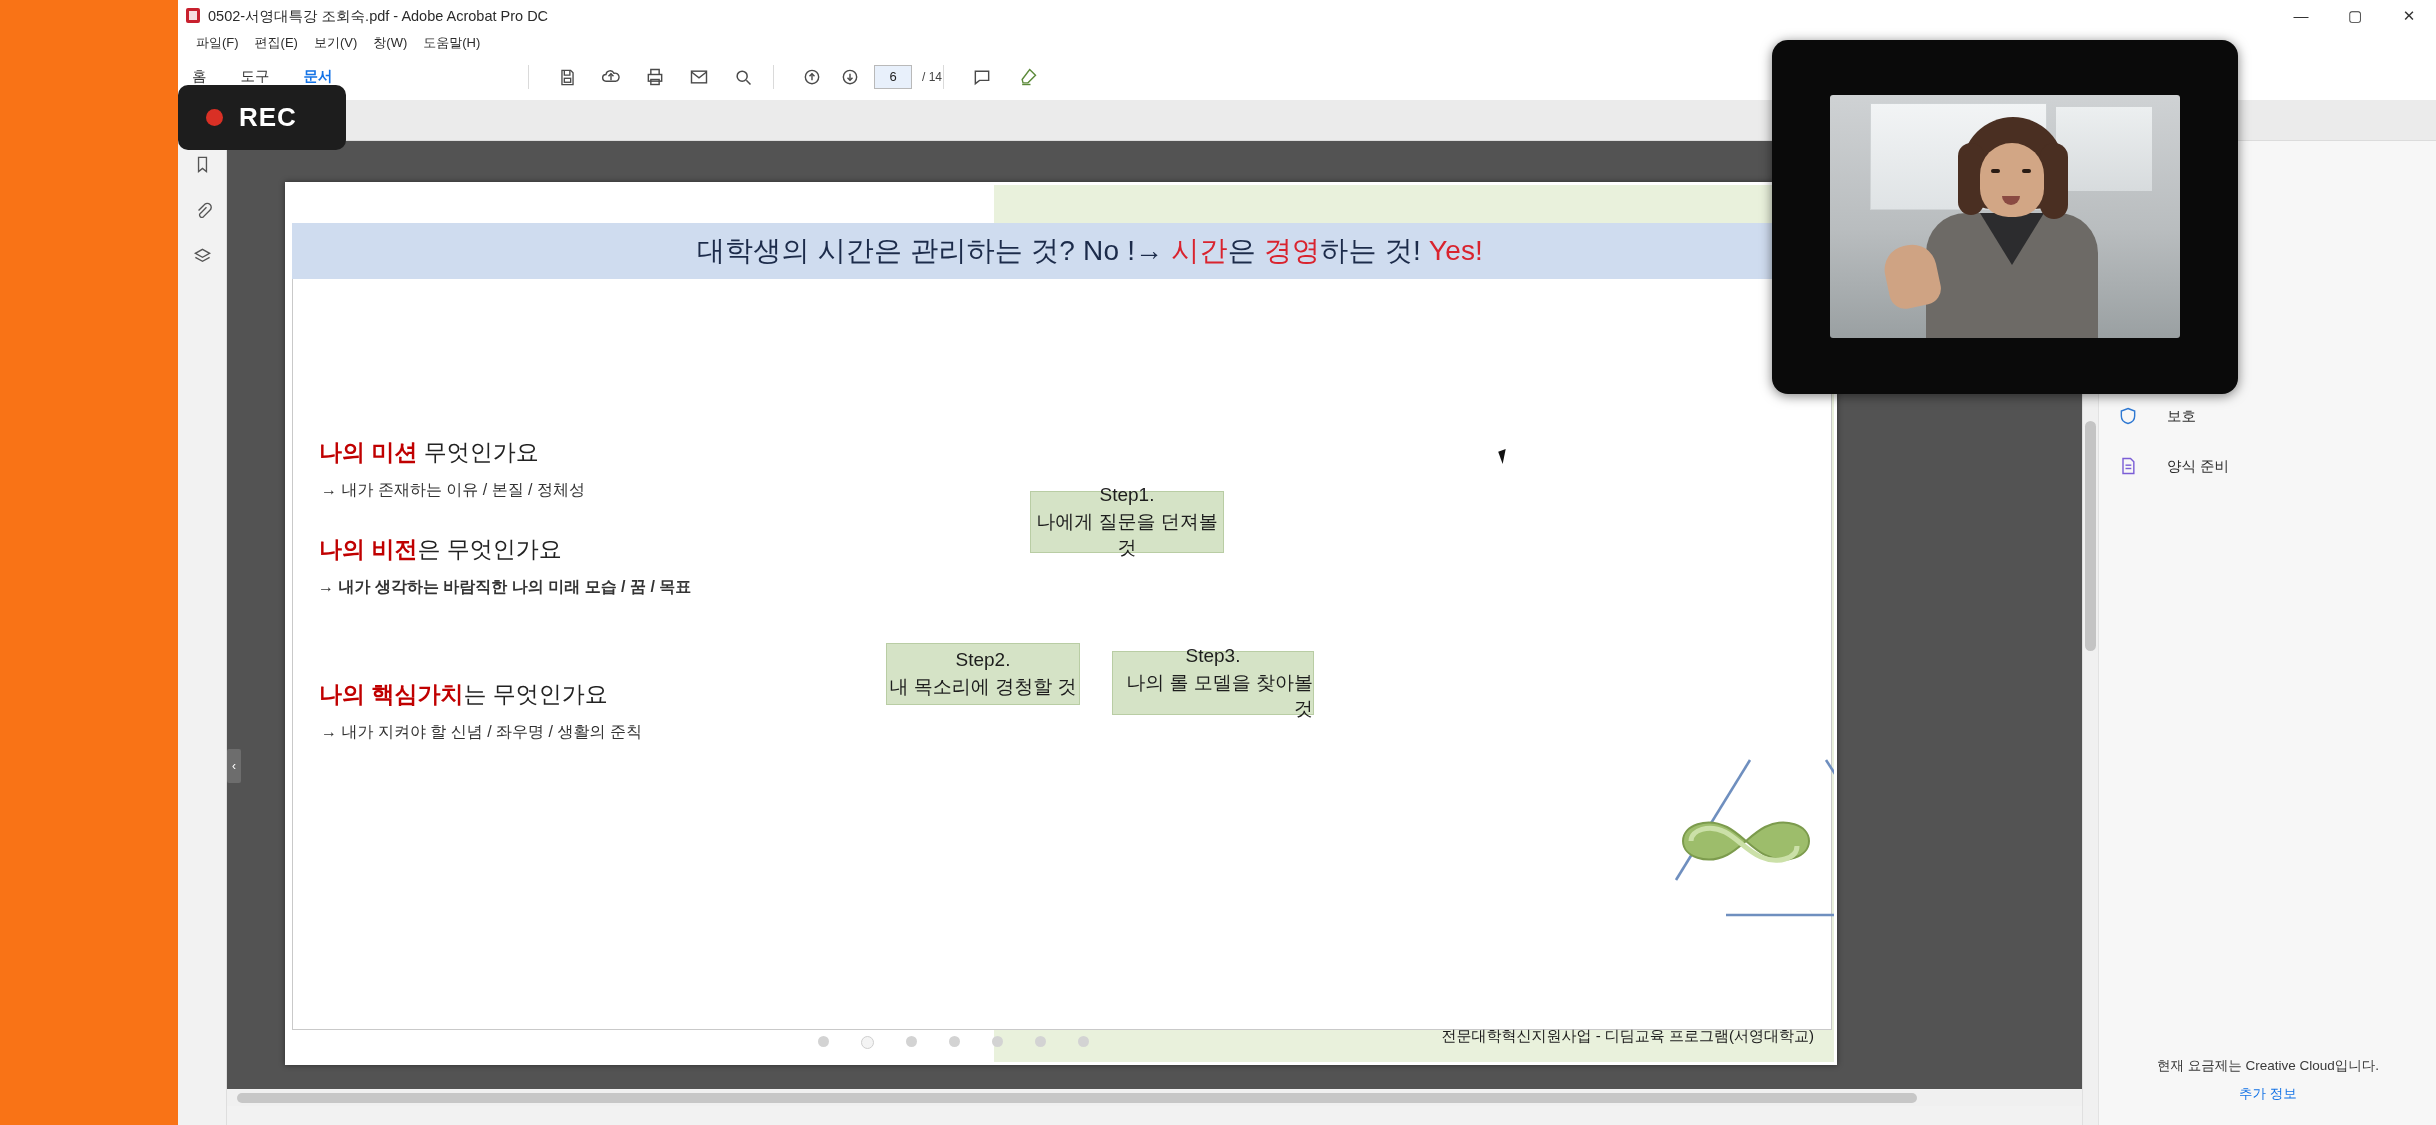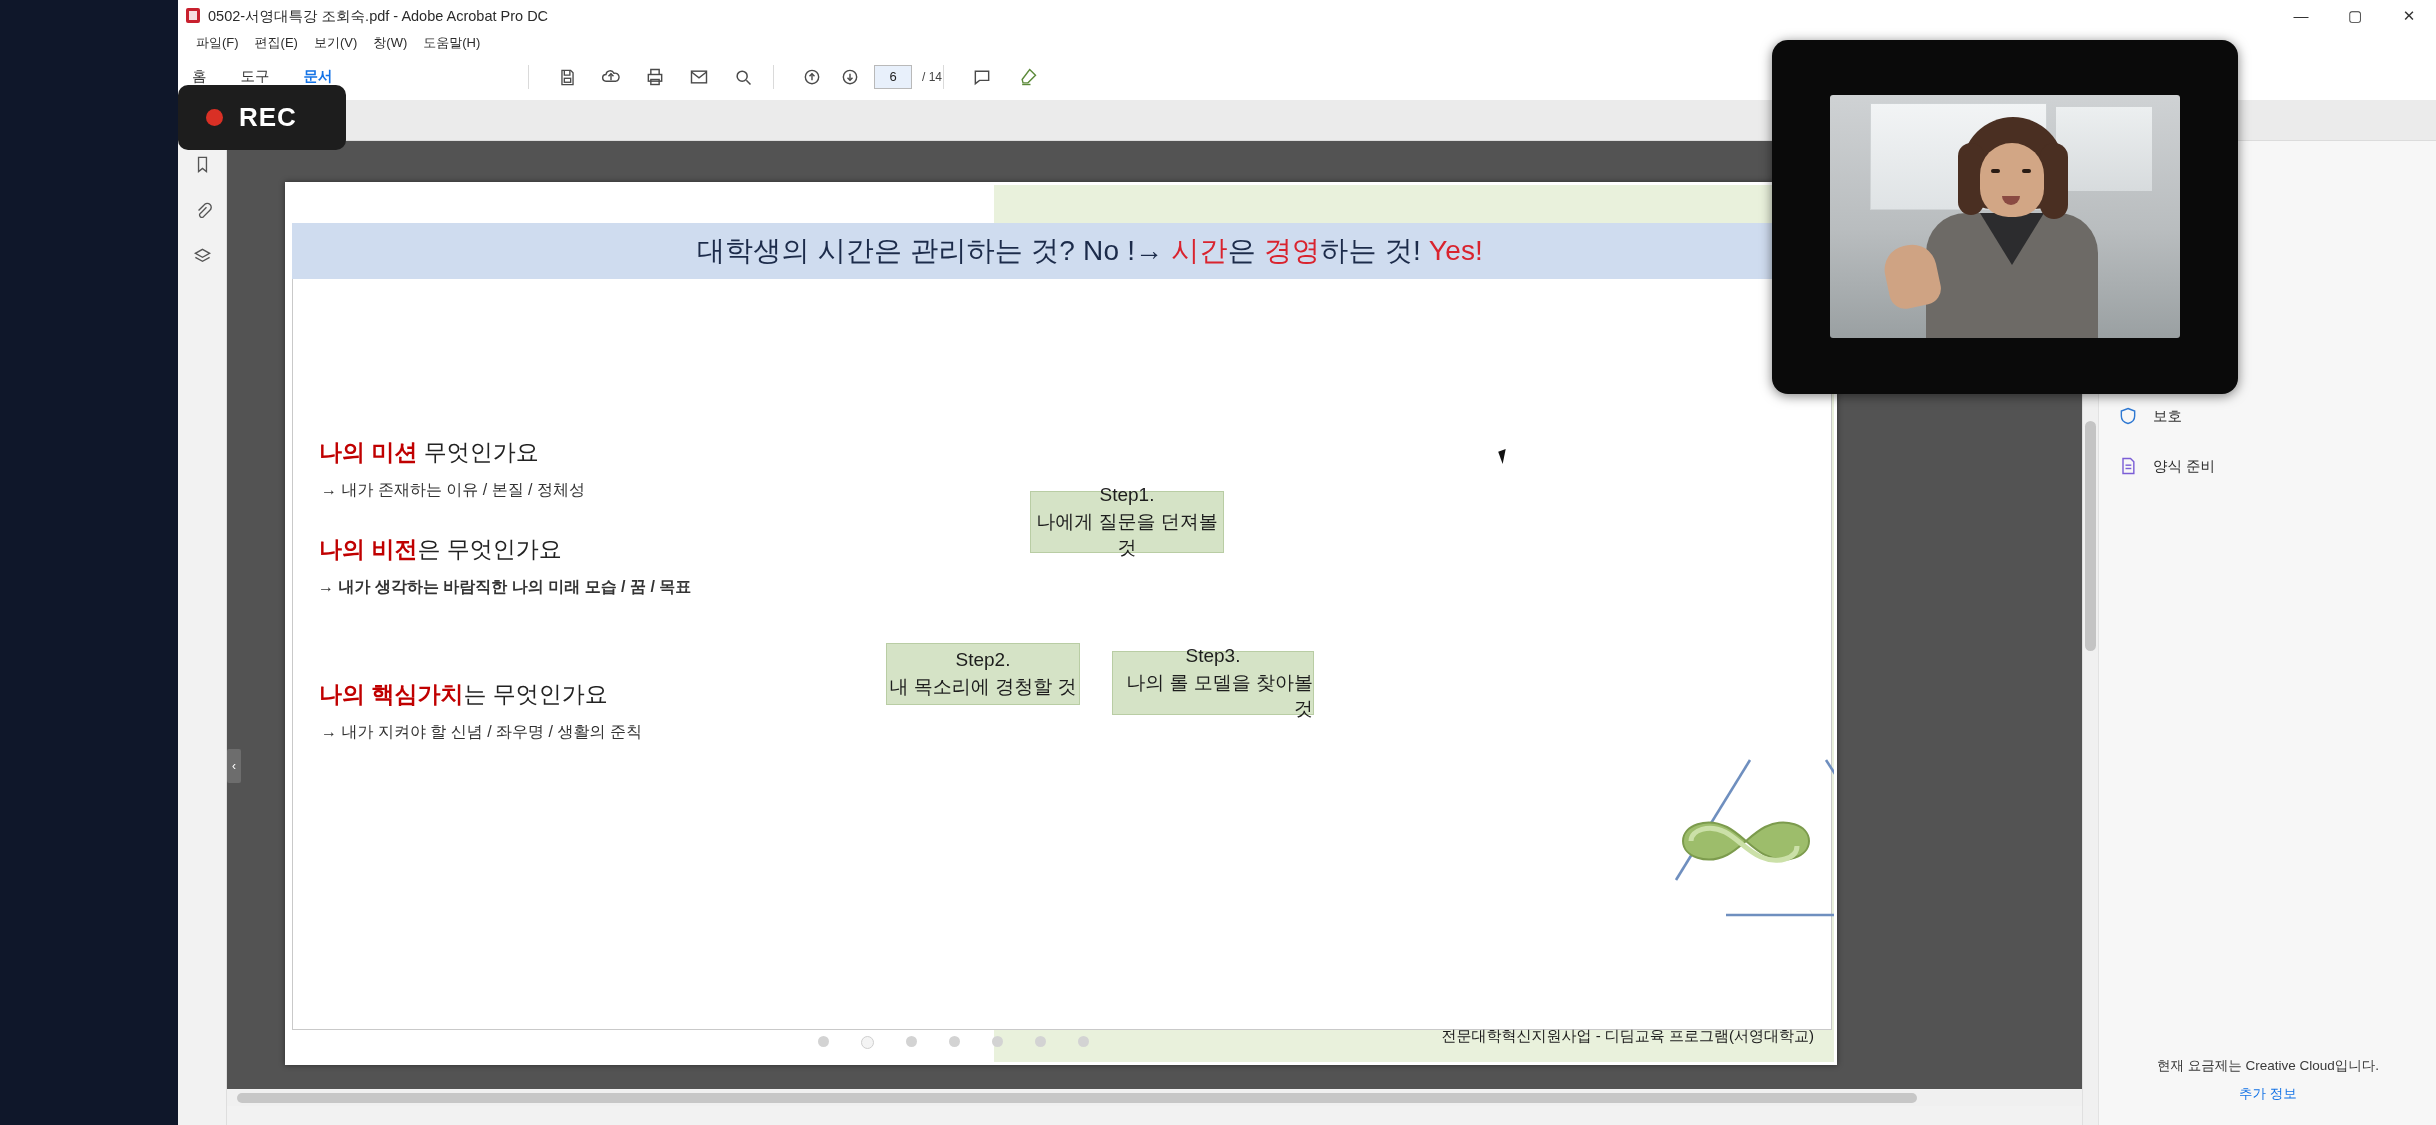--- a/index.html
+++ b/index.html
@@ -10,21 +10,21 @@
   body {
     width: 2436px;
     height: 1125px;
     overflow: hidden;
     font-family: "Liberation Sans", sans-serif;
   }
   .screen {
     position: relative;
     width: 2436px;
     height: 1125px;
-    background: #0f172a;
+    background: #f97316;
   }
   
   .app-window {
     position: absolute;
     left: 178px;
     top: 0px;
     width: 2258px;
     height: 1125px;
     background: #f2f2f2;
   }
@@ -333,21 +333,21 @@
     height: 984px;
     background: #f7f7f7;
     border-left: 1px solid #e2e2e2;
   }
   .rp-item {
     position: relative;
     height: 50px;
     display: flex;
     align-items: center;
     padding-left: 18px;
-    gap: 14px;
+    gap: 28px;
     font-size: 14.5px;
     color: #2d2d2d;
   }
   .rp-ico {
     width: 22px; height: 22px;
     display: flex; align-items: center; justify-content: center;
   }
   .rp-footer {
     position: absolute;
     left: 0; bottom: 22px;

